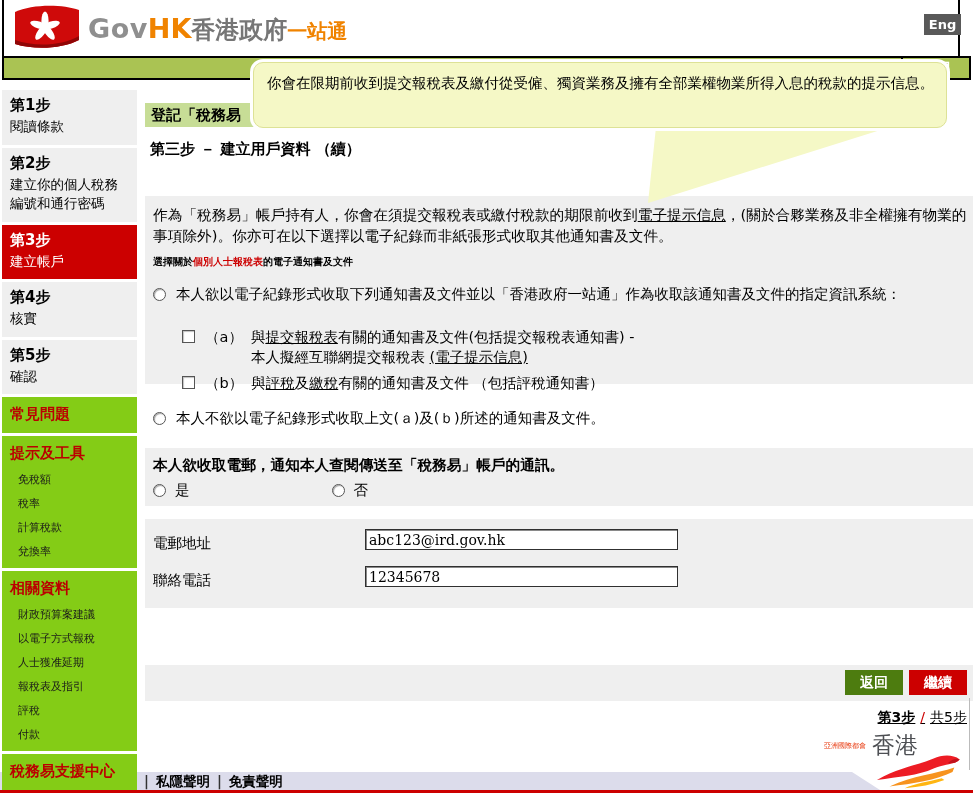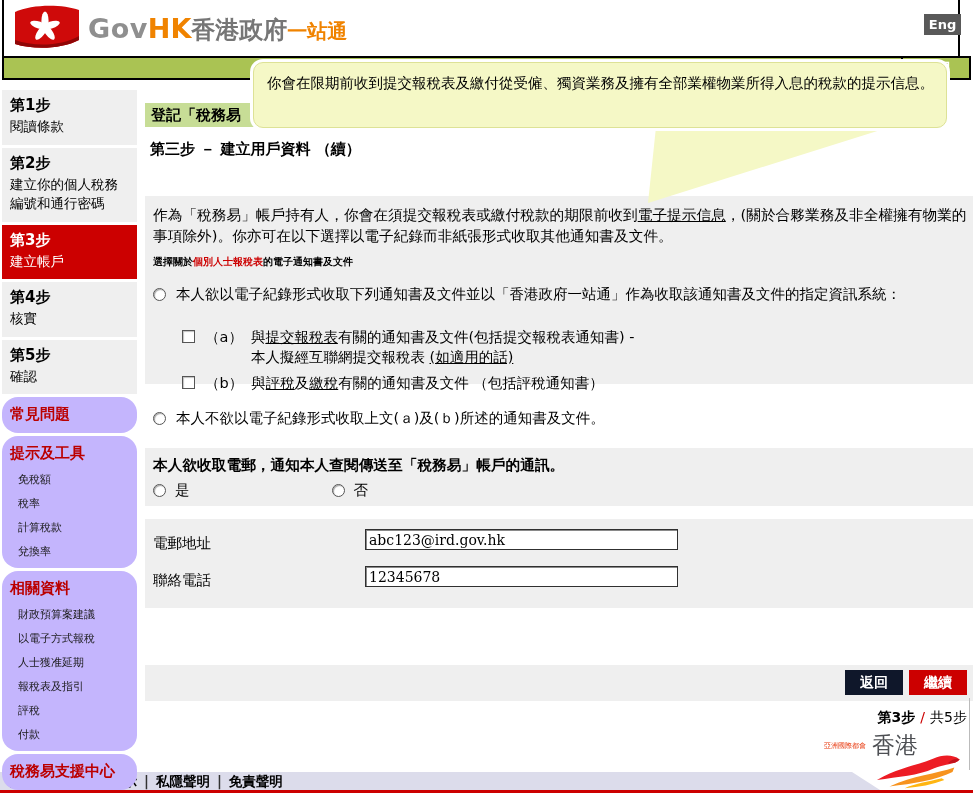--- a/index.html
+++ b/index.html
@@ -35,21 +35,21 @@
     padding:9px 12px 0 13px;font-size:14.5px;line-height:23px;z-index:7;
     box-shadow:0 0 0 3px #ffffff;}
   .bubble-tail{left:640px;top:127px;width:260px;height:78px;z-index:6;pointer-events:none;}
 
   
   .sidebar{left:2px;top:90px;width:135px;z-index:1;}
   .step-item{background:#efefef;margin-bottom:3px;padding:6px 7px 8px 8px;}
   .step-item.active{background:#cc0000;color:#fff;}
   .step-num{font-weight:bold;font-size:15px;}
   .step-label{font-size:13.5px;line-height:1.45;margin-top:2px;}
-  .side-sec{background:#c4b5fd;margin-bottom:3px;padding:8px 7px 9px 8px;border-radius:16px;}
+  .side-sec{background:#84cc16;margin-bottom:3px;padding:8px 7px 9px 8px;}
   .side-head{color:#bb0000;font-weight:bold;font-size:15px;cursor:default;}
   .side-head.link{cursor:pointer;}
   .side-link{font-size:11px;color:#1a1a1a;margin-top:9px;cursor:pointer;margin-left:8px;}
 
   
   .page-title{left:145px;top:103px;width:292px;height:24px;background:#c7dd96;
     font-weight:bold;font-size:15px;padding:3px 0 0 6px;box-sizing:border-box;z-index:1;}
   .sec-heading{left:150px;top:140px;font-weight:bold;font-size:15px;}
 
   .panel{background:#efefef;left:145px;width:828px;}
@@ -82,24 +82,24 @@
   .yn-row .radio{margin-right:9px;}
   .yn-no{margin-left:142px;}
 
   .field-label{position:absolute;left:8px;font-size:14.5px;}
   .field-input{position:absolute;left:220px;width:305px;height:17px;
     border:1px solid #303030;box-shadow:inset 1px 1px 0 #8a8a8a;background:#fff;
     font-family:"DejaVu Serif","Liberation Serif",serif;font-size:14px;padding:1px 3px;}
 
   .btn{position:absolute;top:5px;width:58px;height:25px;color:#fff;font-weight:bold;
     font-size:14px;text-align:center;line-height:25px;cursor:pointer;}
-  .btn-back{right:70px;background:#0f172a;text-align:center;}
+  .btn-back{right:70px;background:#4d7c0f;text-align:center;}
   .btn-continue{right:6px;background:#cc0000;}
 
-  .progress{left:845px;top:709px;width:122px;text-align:right;font-size:14px;white-space:nowrap;}
+  .progress{left:845px;top:709px;width:122px;text-align:right;font-size:14px;white-space:nowrap;text-decoration:underline;}
   .prog-cur{font-weight:bold;}
   .prog-sep{color:#cc0000;margin:0 5px;}
 
   
   .brand{left:818px;top:730px;width:150px;height:60px;}
   .brand-tagline{position:absolute;left:6px;top:11px;color:#e8380d;font-size:7px;white-space:nowrap;}
   .brand-name{position:absolute;left:54px;top:0px;color:#4d4f53;font-size:23px;}
   .dragon{position:absolute;left:40px;top:24px;width:108px;height:36px;}
 
   
@@ -209,21 +209,21 @@
   <div class="opt-row opt1">
     <div class="radio"></div>
     <div style="flex:1;">本人欲以電子紀錄形式收取下列通知書及文件並以「香港政府一站通」作為收取該通知書及文件的指定資訊系統：</div>
   </div>
 
   <div class="opt-row chka">
     <div class="checkbox"></div>
     <div class="chk-tag">（a）</div>
     <div style="flex:1;">
       <span>與</span><span class="u">提交報稅表</span><span>有關的通知書及文件(包括提交報稅表通知書) -</span><br>
-      <span>本人擬經互聯網提交報稅表 </span><span class="u">(如適用的話)</span>
+      <span>本人擬經互聯網提交報稅表 </span><span class="u">(電子提示信息)</span>
     </div>
   </div>
 
   <div class="opt-row chkb">
     <div class="checkbox"></div>
     <div class="chk-tag">（b）</div>
     <div>
       <span>與</span><span class="u">評稅</span><span>及</span><span class="u">繳稅</span><span>有關的通知書及文件 （包括評稅通知書）</span>
     </div>
   </div>

